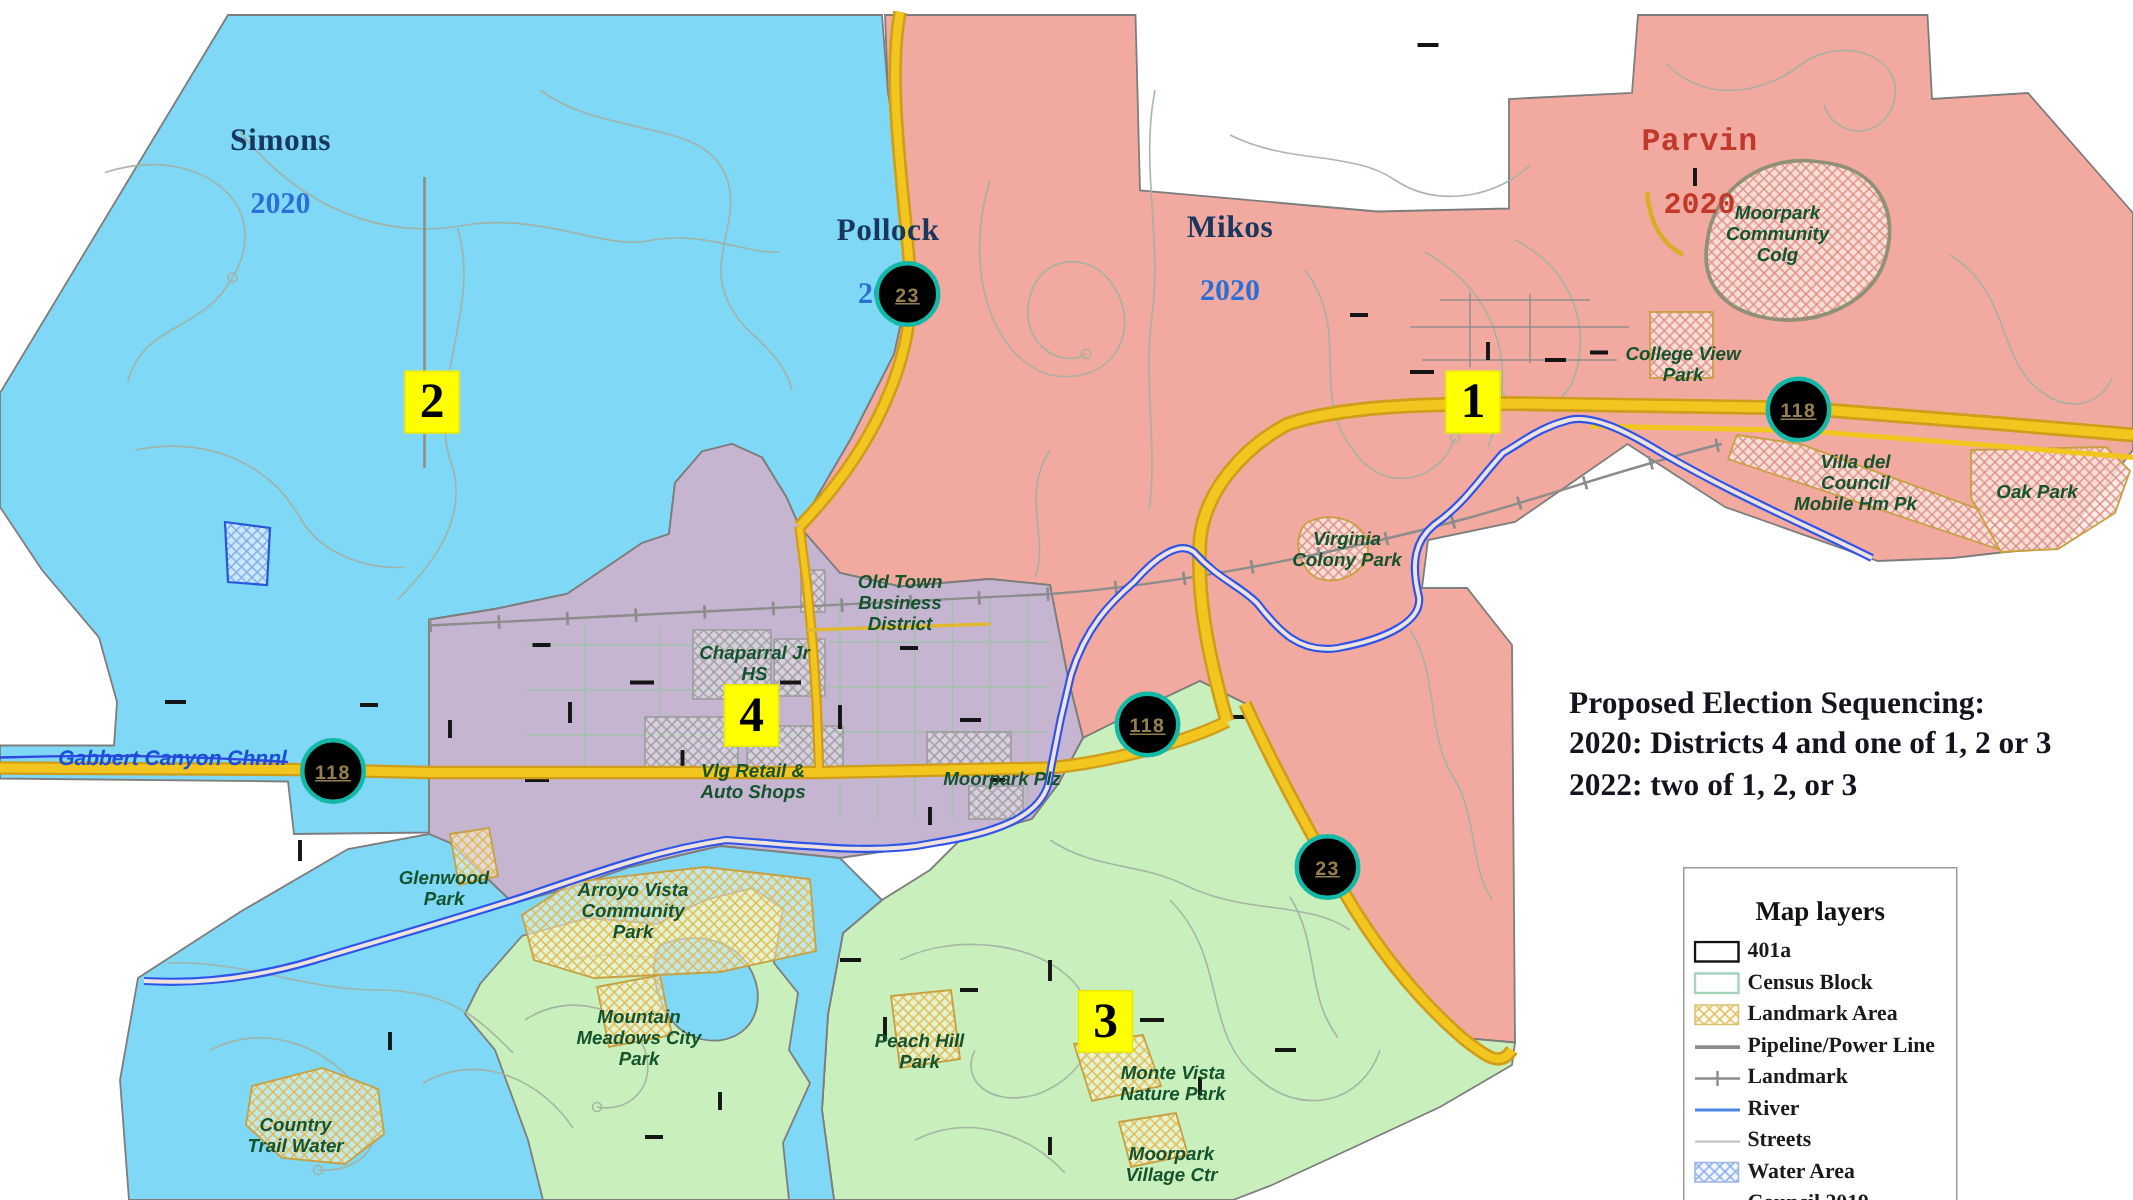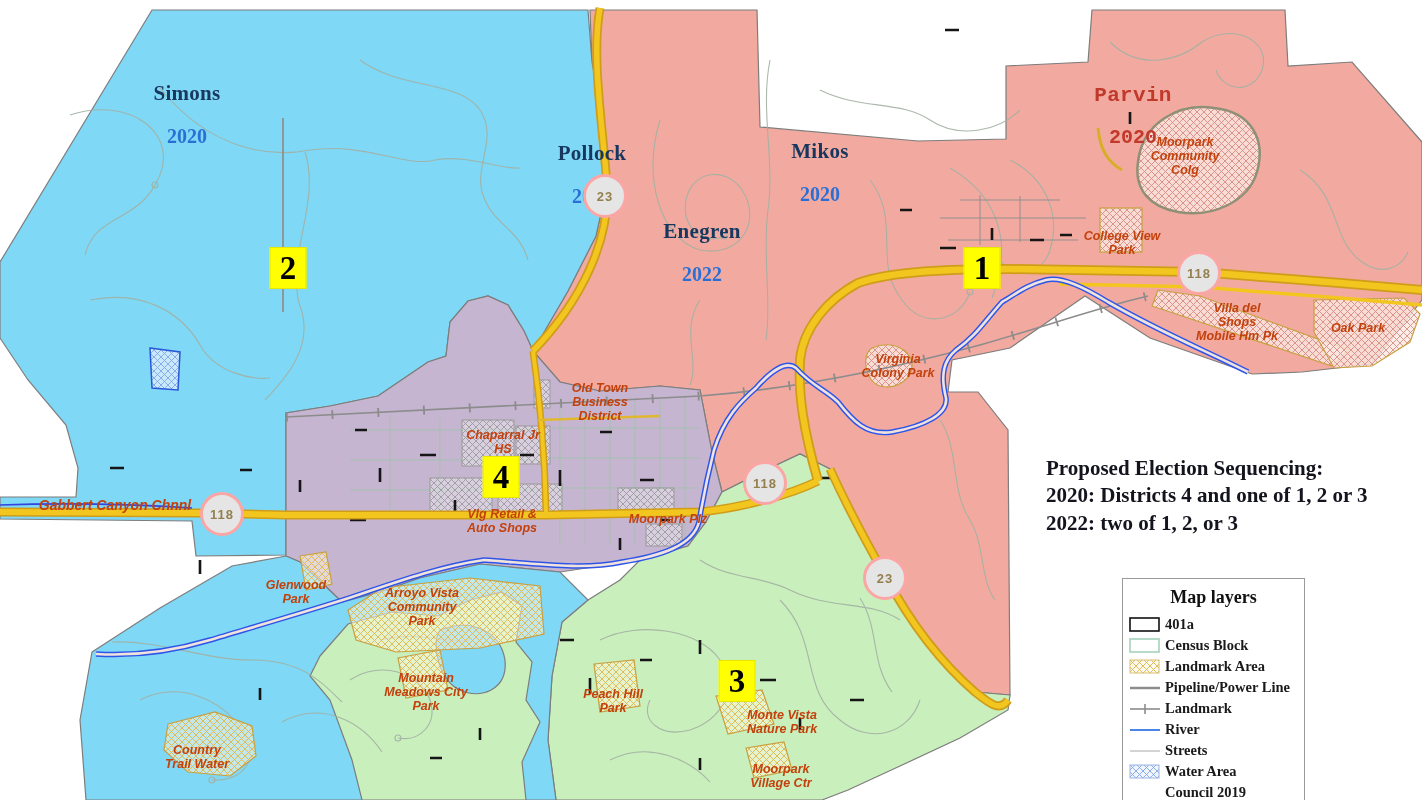--- a/index.html
+++ b/index.html
@@ -5,42 +5,42 @@
   html,body{margin:0;padding:0;background:#ffffff;}
   .stage{position:relative;width:1422px;height:800px;background:#fff;overflow:hidden;
          font-family:"Liberation Serif",serif;}
   .stage svg.basemap{position:absolute;left:0;top:0;}
 
   
   .lbl{position:absolute;transform:translate(-50%,-50%);text-align:center;white-space:pre-line;line-height:1.22;pointer-events:none;}
   .council .nm{display:block;font:bold 21px "Liberation Serif",serif;color:#17375e;letter-spacing:.3px;margin-top:28px;}
   .council .yr{display:block;font:bold 20px "Liberation Serif",serif;color:#2a6fd6;}
   .council.red .nm,.council.red .yr{color:#c0392b;font-family:Liberation Mono, monospace;}
-  .place{font:bold italic 12.5px "Liberation Sans",sans-serif;color:#c2410c;}
-  .water-lbl{font:bold italic 14px "Liberation Sans",sans-serif;color:#c2410c;white-space:nowrap;}
+  .place{font:bold italic 12.5px "Liberation Sans",sans-serif;color:#14532d;}
+  .water-lbl{font:bold italic 14px "Liberation Sans",sans-serif;color:#1d4ed8;white-space:nowrap;}
 
   
   .badge{position:absolute;transform:translate(-50%,-50%);width:37px;height:42px;background:#ffff00;
          display:flex;align-items:center;justify-content:center;
          font:bold 33px "Liberation Serif",serif;color:#000;box-shadow:0 0 0 1px #e6e600 inset;}
 
   
   .shield{position:absolute;transform:translate(-50%,-50%);width:38px;height:38px;border-radius:50%;
-          background:#e5e5e5;border:3px solid #fca5a5;display:flex;align-items:center;justify-content:center;
-          font:bold 13px "Liberation Sans",sans-serif;color:#94804e;letter-spacing:1px;}
+          background:#000000;border:3px solid #14b8a6;display:flex;align-items:center;justify-content:center;
+          font:bold 13px "Liberation Sans",sans-serif;color:#94804e;letter-spacing:1px;text-decoration:underline;}
 
   
   .seq{position:absolute;left:1046px;top:455px;width:380px;font:bold 21px "Liberation Serif",serif;
        color:#14141f;line-height:1.3;}
   .seq div{white-space:nowrap;}
 
   
   .legend{position:absolute;left:1122px;top:578px;width:183px;background:#fff;border:1px solid #9a9a9a;
           padding:6px 6px 8px 6px;box-sizing:border-box;}
-  .legend h3{margin:2px 0 4px 0;text-align:center;font:bold 18px "Liberation Serif",serif;color:#111;}
+  .legend h3{margin:12px 0 4px 0;text-align:center;font:bold 18px "Liberation Serif",serif;color:#111;}
   .legend .row{display:flex;align-items:flex-end;height:21px;}
   .legend .sym{width:36px;flex:0 0 36px;display:flex;align-items:center;}
   .legend .txt{font:bold 14.5px "Liberation Serif",serif;color:#1a1a1a;white-space:nowrap;}
 </style>
 </head>
 <body>
 
 <div class="stage">
 
   <svg class="basemap" width="1422" height="800" viewBox="0 0 1422 800">
@@ -221,24 +221,20 @@
     <span class="yr">2020</span>
   </div>
   <div class="lbl council" style="left:592px;top:160px">
     <span class="nm">Pollock</span>
     <span class="yr">2022</span>
   </div>
   <div class="lbl council" style="left:820px;top:158px">
     <span class="nm">Mikos</span>
     <span class="yr">2020</span>
   </div>
-  <div class="lbl council" style="left:702px;top:238px">
-    <span class="nm">Enegren</span>
-    <span class="yr">2022</span>
-  </div>
   <div class="lbl council red" style="left:1133px;top:102px">
     <span class="nm">Parvin</span>
     <span class="yr">2020</span>
   </div>
 
   <div class="badge" style="left:982px;top:268px">1</div>
   <div class="badge" style="left:288px;top:268px">2</div>
   <div class="badge" style="left:737px;top:681px">3</div>
   <div class="badge" style="left:501px;top:477px">4</div>
 
@@ -247,21 +243,21 @@
   <div class="shield" style="left:222px;top:514px">118</div>
   <div class="shield" style="left:765px;top:483px">118</div>
   <div class="shield" style="left:885px;top:578px">23</div>
 
   <div class="lbl place" style="left:1185px;top:156px">Moorpark
 Community
 Colg</div>
   <div class="lbl place" style="left:1122px;top:243px">College View
 Park</div>
   <div class="lbl place" style="left:1237px;top:322px">Villa del
-Shops
+Council
 Mobile Hm Pk</div>
   <div class="lbl place" style="left:1358px;top:328px">Oak Park</div>
   <div class="lbl place" style="left:898px;top:366px">Virginia
 Colony Park</div>
   <div class="lbl place" style="left:600px;top:402px">Old Town
 Business
 District</div>
   <div class="lbl place" style="left:503px;top:442px">Chaparral Jr
 HS</div>
   <div class="lbl place" style="left:502px;top:521px">Vlg Retail &amp;

